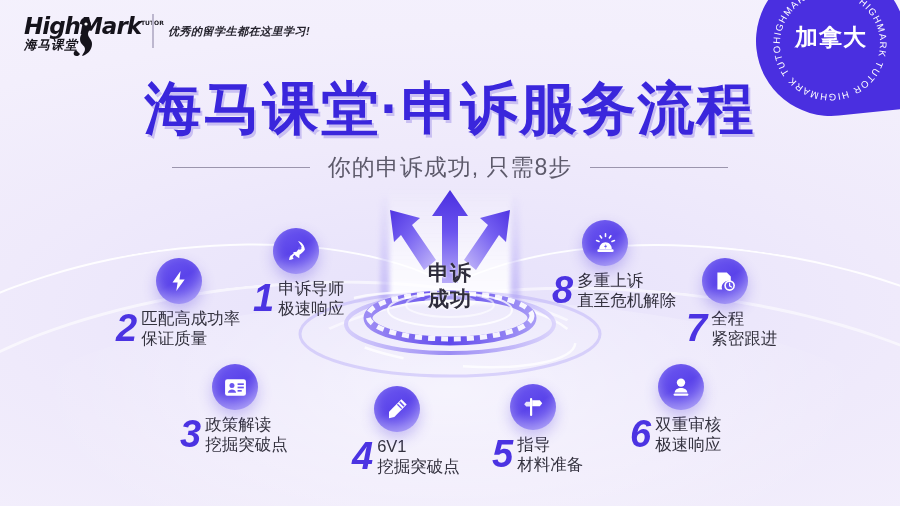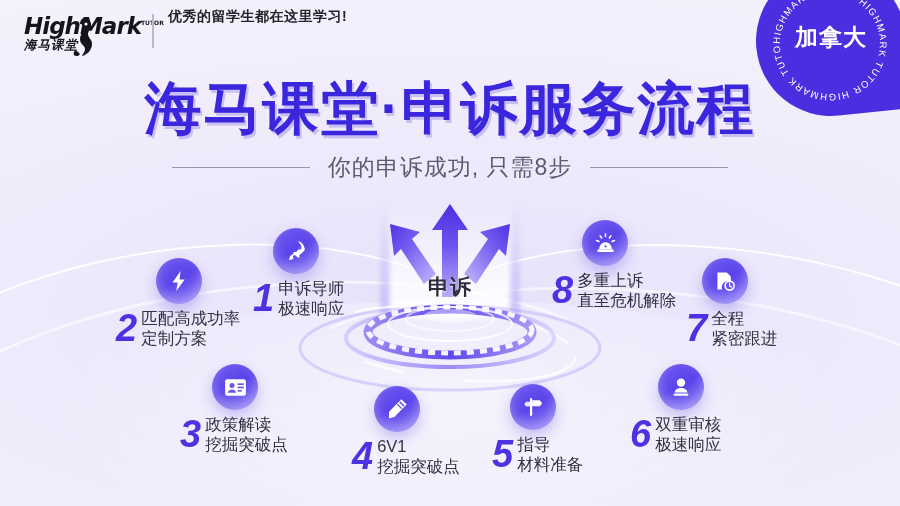--- a/index.html
+++ b/index.html
@@ -42,22 +42,22 @@
     color:#15131b;line-height:24px;white-space:nowrap;
   }
   .logo-tm{font-size:6px;vertical-align:super;letter-spacing:0;font-style:normal;}
   .logo-cn{
     font-size:12.5px;font-weight:bold;font-style:italic;color:#15131b;
     letter-spacing:1px;margin-top:-1px;text-align:left;padding-right:4px;
   }
   .logo-seahorse{position:absolute;left:46px;top:6px;}
   .hdr-divider{position:absolute;left:152px;top:14px;width:2px;height:34px;background:#bdb7cf;}
   .tagline{
-    position:absolute;left:168px;top:8px;
-    font-size:14px;font-weight:bold;color:#24222c;
+    position:absolute;left:168px;top:24px;
+    font-size:11px;font-weight:bold;font-style:italic;color:#24222c;
     letter-spacing:.5px;white-space:nowrap;
   }
 
   
   .badge{position:absolute;right:-6px;top:-34px;width:150px;height:150px;}
   .badge-blob{
     position:absolute;left:0;top:0;width:150px;height:150px;
     background:#4a2fe0;
     border-radius:50% 50% 8px 50%;
     transform:rotate(-6deg);
@@ -75,21 +75,21 @@
     color:#3a26dc;
     text-shadow:2px 3px 0 rgba(128,110,225,.35);
     white-space:nowrap;
   }
   .sub-wrap{position:absolute;left:0;top:152px;width:900px;
             display:flex;align-items:center;justify-content:center;gap:18px;}
   .sub-line{width:138px;height:1.5px;background:#9b95ad;}
   .subtitle{font-size:23px;color:#5d5a6b;letter-spacing:1px;white-space:nowrap;}
 
   
-  .hero{position:absolute;left:350px;top:198px;width:200px;height:190px;}
+  .hero{position:absolute;left:350px;top:184px;width:200px;height:190px;}
   .hero-beam{
     position:absolute;left:38px;top:0;width:124px;height:120px;
     background:linear-gradient(180deg, rgba(255,255,255,.0) 0%, rgba(255,255,255,.75) 70%, rgba(255,255,255,.9) 100%);
     filter:blur(2px);
   }
   .hero-beam-l{position:absolute;left:30px;top:10px;width:10px;height:112px;
     background:linear-gradient(180deg,rgba(171,158,245,0),rgba(171,158,245,.55));filter:blur(2px);}
   .hero-beam-r{position:absolute;right:30px;top:10px;width:10px;height:112px;
     background:linear-gradient(180deg,rgba(171,158,245,0),rgba(171,158,245,.55));filter:blur(2px);}
   .hero-arrows{position:absolute;left:20px;top:4px;}
@@ -236,20 +236,21 @@
       <ellipse cx="160" cy="52" rx="104" ry="29" fill="none" stroke="url(#rg2)" stroke-width="4" opacity=".8"></ellipse>
       <ellipse cx="160" cy="46" rx="82" ry="23" fill="none" stroke="url(#rg1)" stroke-width="9"></ellipse>
       <ellipse cx="160" cy="44" rx="82" ry="23" fill="none" stroke="#ffffff" stroke-width="5" stroke-dasharray="7 6" opacity=".92"></ellipse>
       <ellipse cx="160" cy="38" rx="62" ry="17" fill="none" stroke="rgba(255,255,255,.8)" stroke-width="2"></ellipse>
       <ellipse cx="160" cy="33" rx="44" ry="12" fill="none" stroke="rgba(255,255,255,.6)" stroke-width="2"></ellipse>
       <ellipse cx="160" cy="30" rx="26" ry="7" fill="rgba(255,255,255,.45)"></ellipse>
     </svg>
 
     <div class="hero-label">
       <div>申诉</div>
+      <div>成功</div>
     </div>
   </div>
 
   <div class="step" id="s1">
     <div class="bubble">
       <svg width="25" height="25" viewBox="0 0 24 24" fill="#ffffff">
         <path d="M13.5 2c3.6 1 6.3 4.3 6.5 8.2-1.4 1.9-3.2 3.6-5.1 4.9l-.3 3.3-3.6-2.2-2.2-3.6 3.3-.3c1.3-1.9 3-3.7 4.9-5.1M9.6 13.4l1 1-3 3.5-1.5-1.5z"></path>
         <circle cx="15.2" cy="8.6" r="1.6" fill="#6a55ef"></circle>
         <path d="M6.6 15.8c-1.4 1.1-1.7 3.1-1.6 4.3 1.2.1 3.2-.2 4.3-1.6z"></path>
       </svg>
@@ -266,21 +267,21 @@
   <div class="step" id="s2">
     <div class="bubble">
       <svg width="24" height="24" viewBox="0 0 24 24" fill="#ffffff">
         <path d="M13.6 2 5.5 13.4h5.1L9.3 22l8.4-11.6h-5.2z"></path>
       </svg>
     </div>
     <div class="lbl">
       <div class="num">2</div>
       <div class="txt">
         <div>匹配高成功率</div>
-        <div>定制方案</div>
+        <div>保证质量</div>
       </div>
     </div>
   </div>
 
   <div class="step" id="s3">
     <div class="bubble">
       <svg width="25" height="25" viewBox="0 0 24 24" fill="#ffffff">
         <rect x="2" y="4" width="20" height="16" rx="2.2"></rect>
         <circle cx="8.6" cy="10" r="2.4" fill="#6a55ef"></circle>
         <path d="M4.6 17c.5-2 2.1-3.1 4-3.1s3.5 1.1 4 3.1z" fill="#6a55ef"></path>

